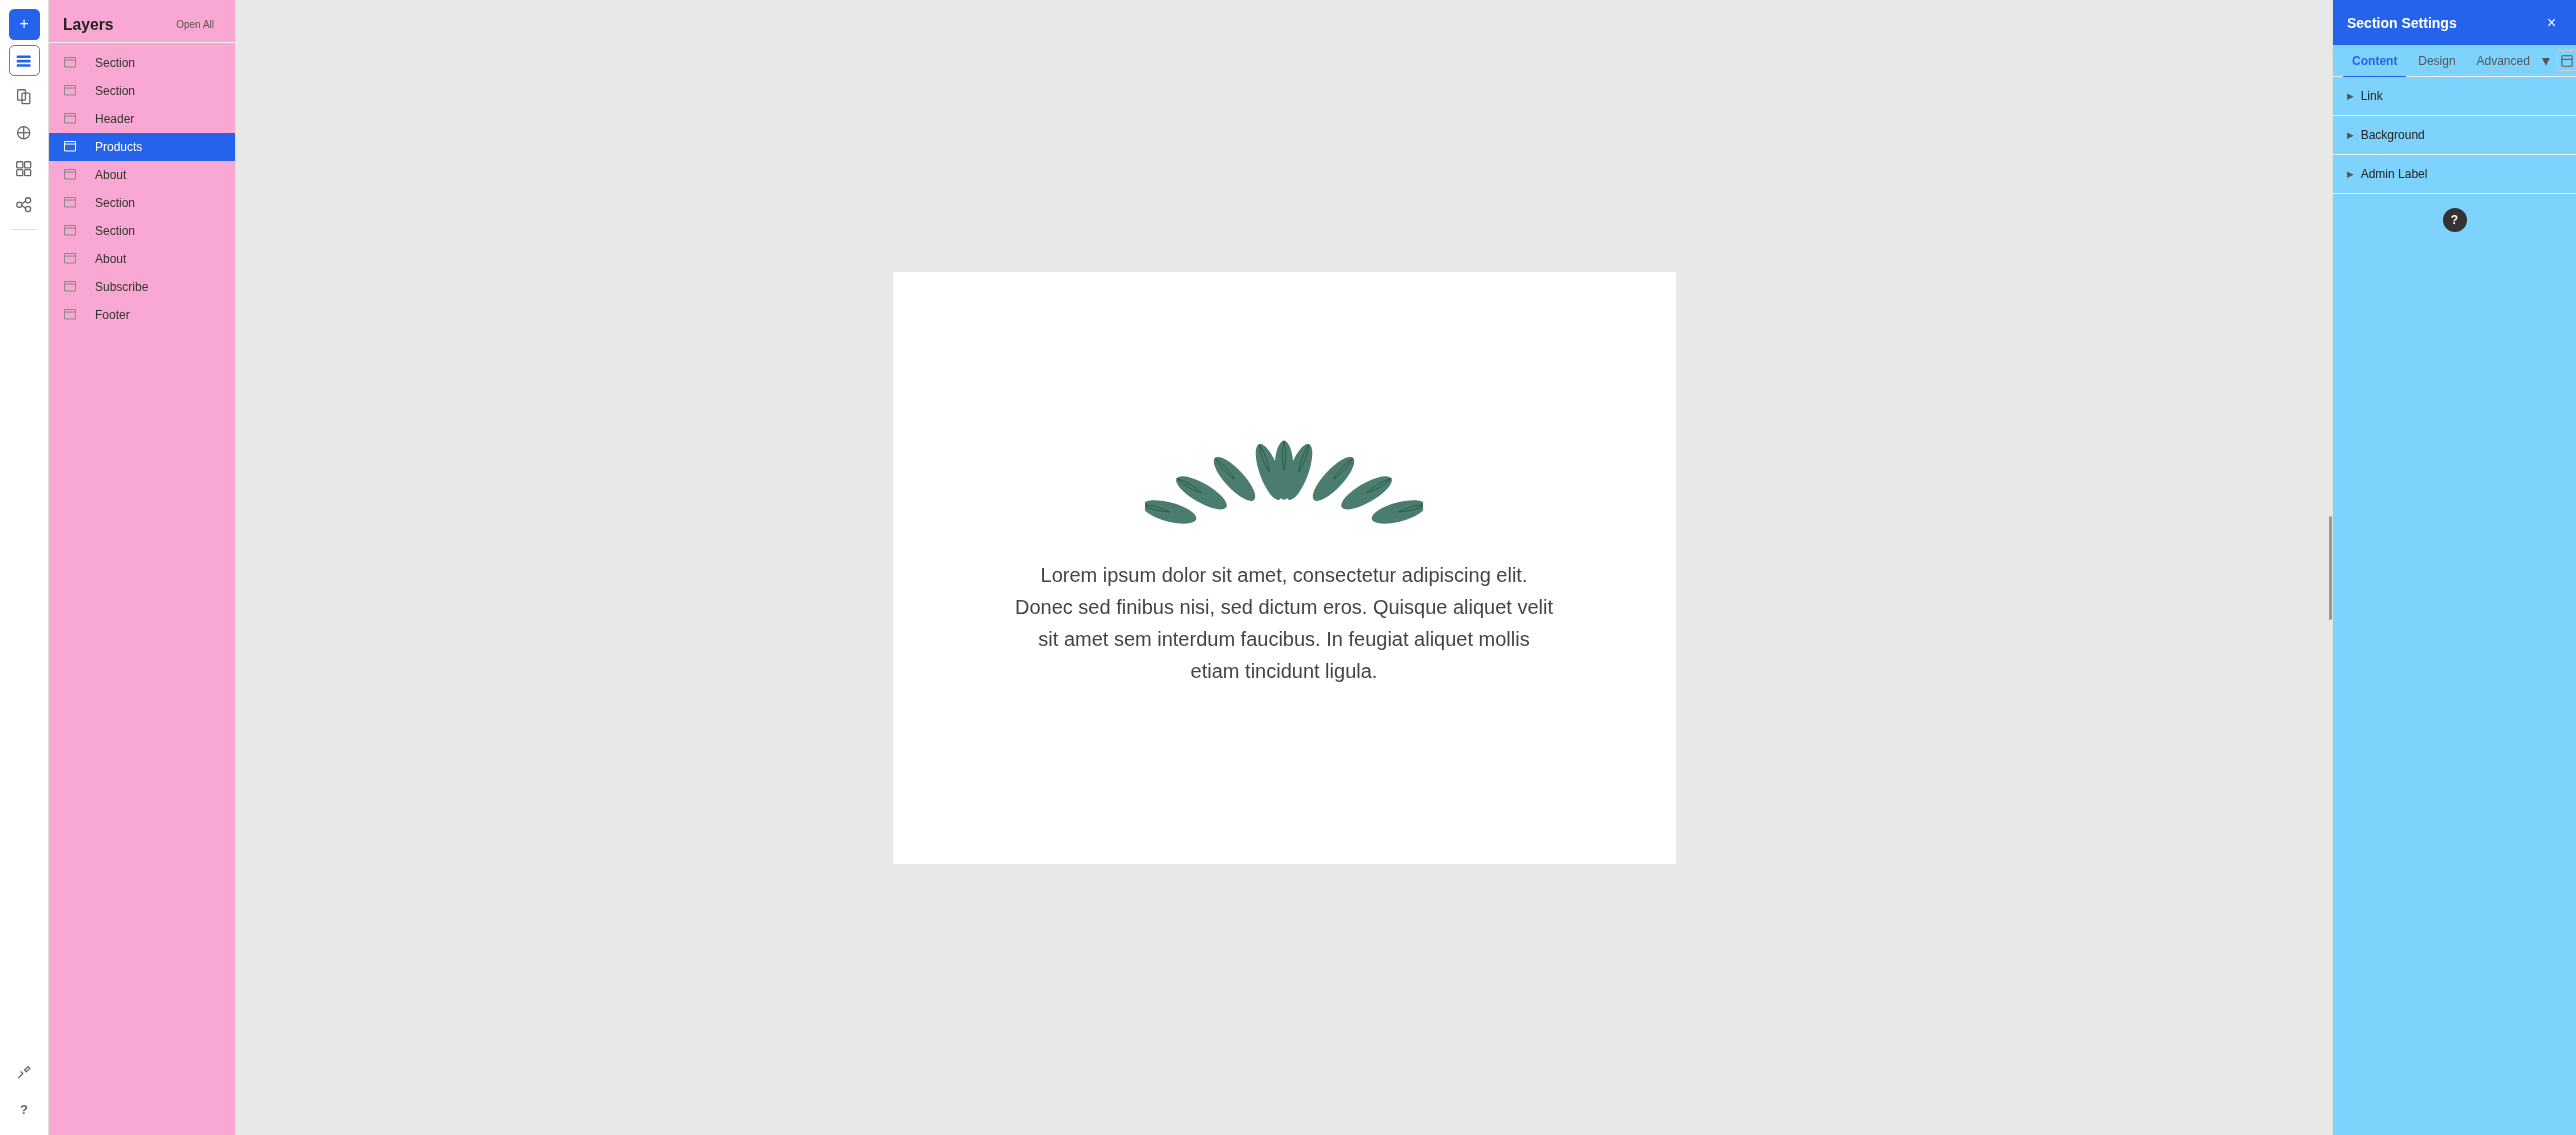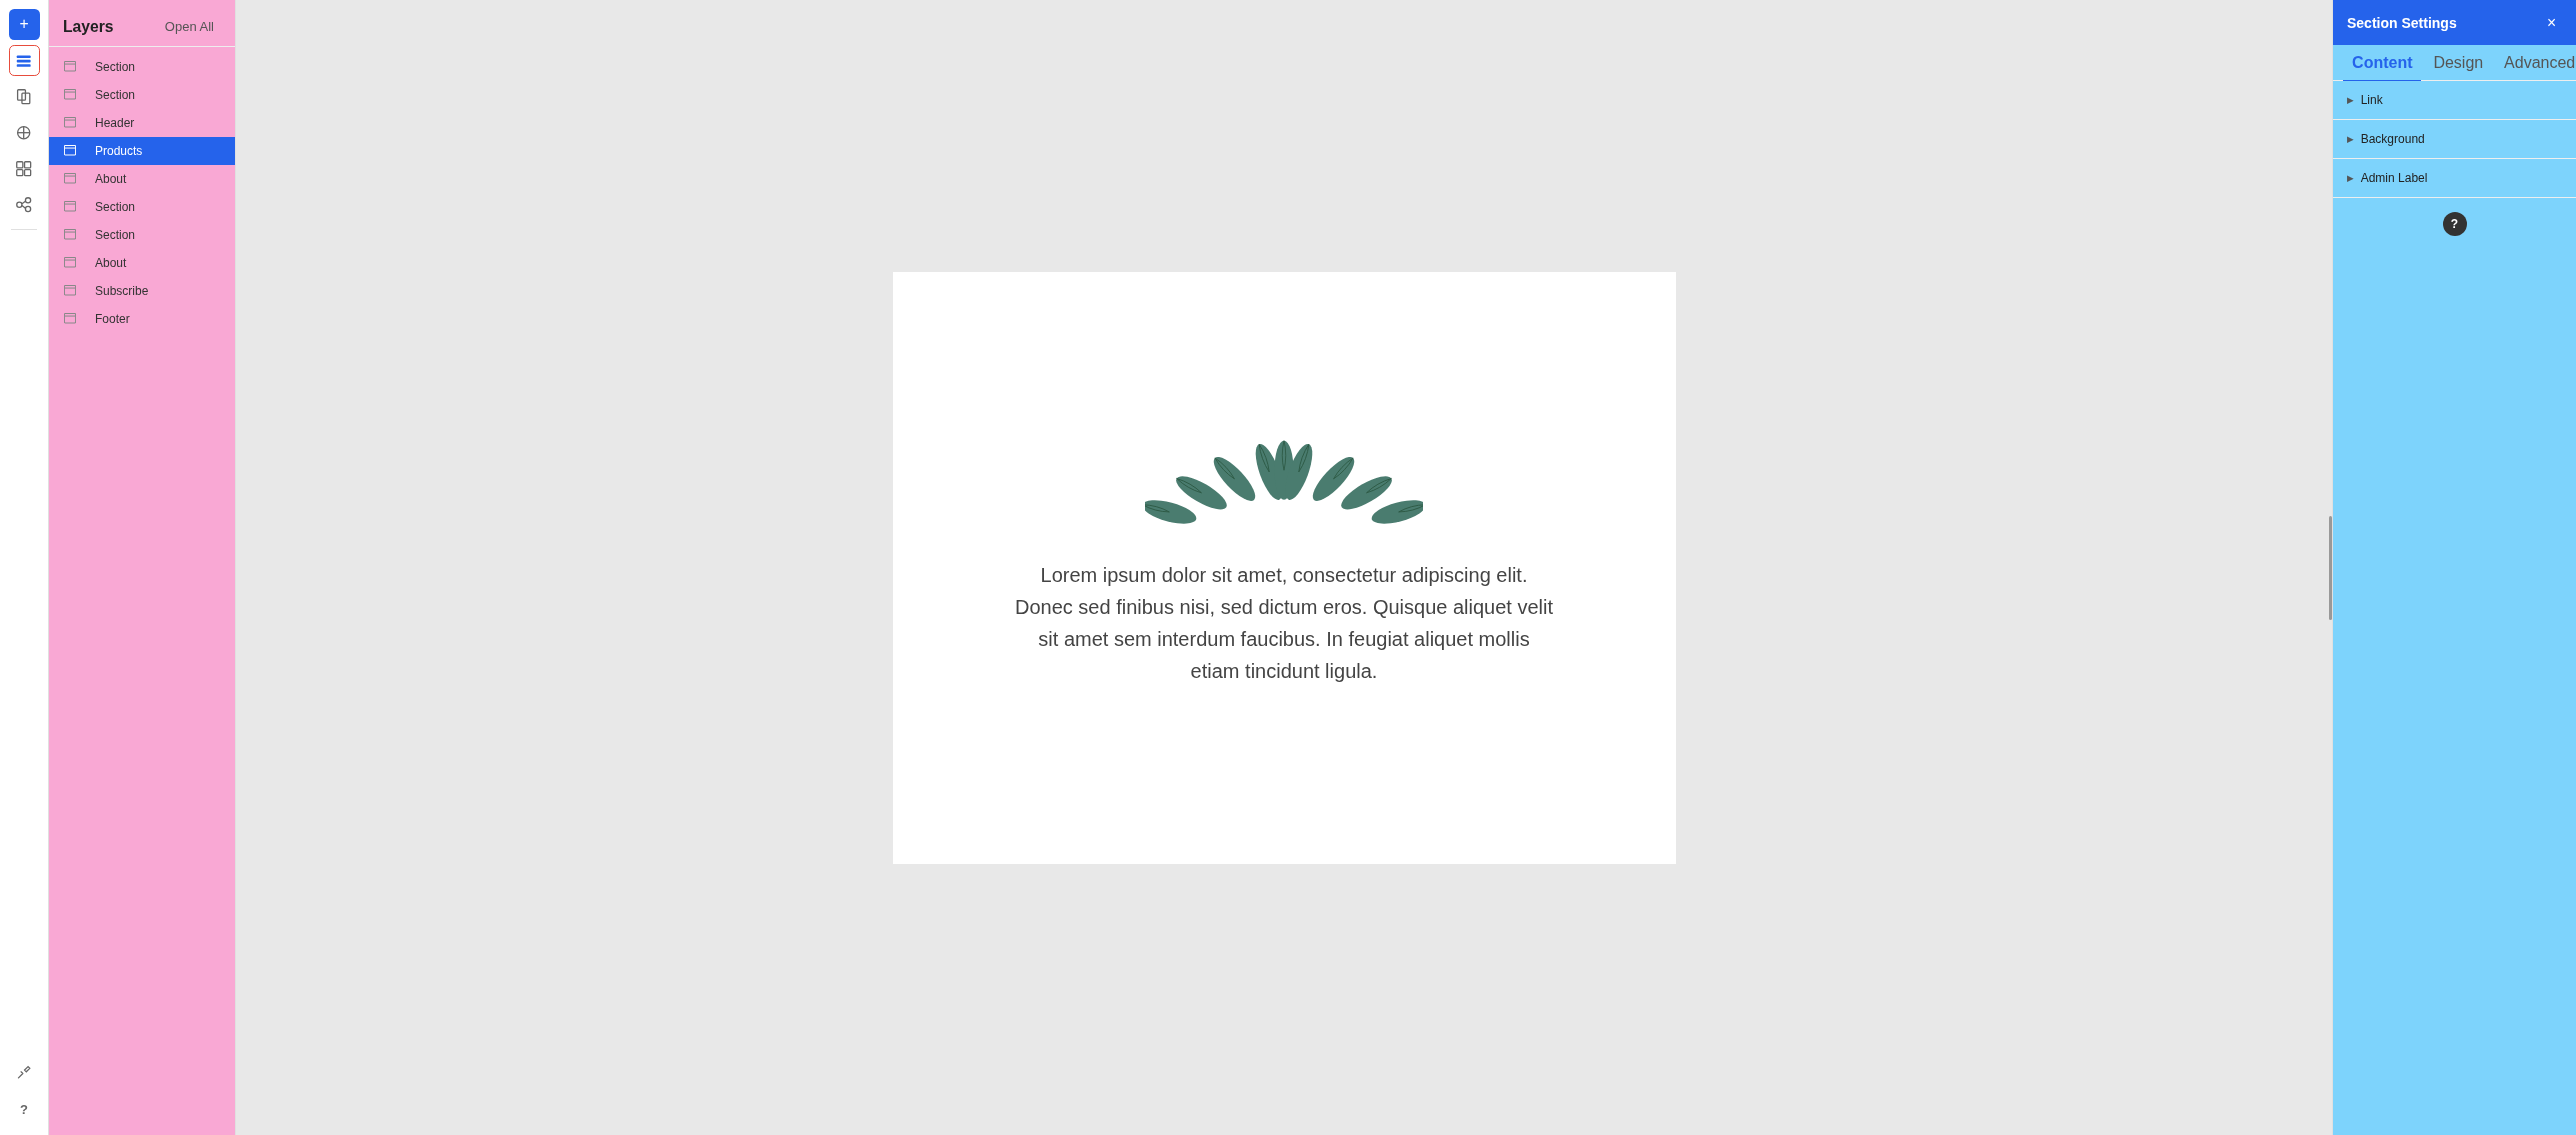--- a/index.html
+++ b/index.html
@@ -80,21 +80,21 @@
       justify-content: space-between;
       padding: 15.7px 14px 8.7px 14px;
       border-bottom: 0.9px solid #eee;
     }
     .layers-title {
       font-size: 15.7px;
       font-weight: 700;
       color: #222;
     }
     .layers-open-all {
-      font-size: 13px;
+      font-size: 10px;
       color: #555;
       cursor: pointer;
       padding: 3.5px 7px;
       text-align: right;
     }
     .layers-list {
       flex: 1;
       overflow-y: auto;
       padding: 5.2px 0;
     }
@@ -222,21 +222,21 @@
     }
     .settings-tabs {
       display: flex;
       align-items: center;
       padding: 0 10.4px;
       border-bottom: 0.9px solid #eee;
       gap: 3.5px;
     }
     .settings-tab {
       padding: 8.7px 8.7px;
-      font-size: 16px;
+      font-size: 12px;
       cursor: pointer;
       color: #555;
       border-bottom: 1.7px solid transparent;
       margin-bottom: -0.9px;
     }
     .settings-tab.active {
       color: #2563eb;
       border-bottom: 1.7px solid #2563eb;
       font-weight: 600;
     }

